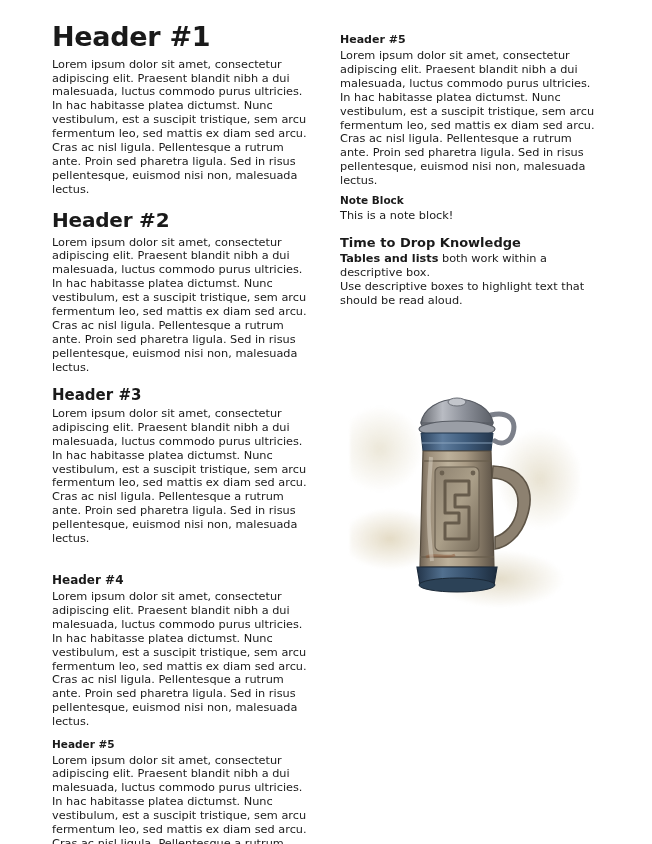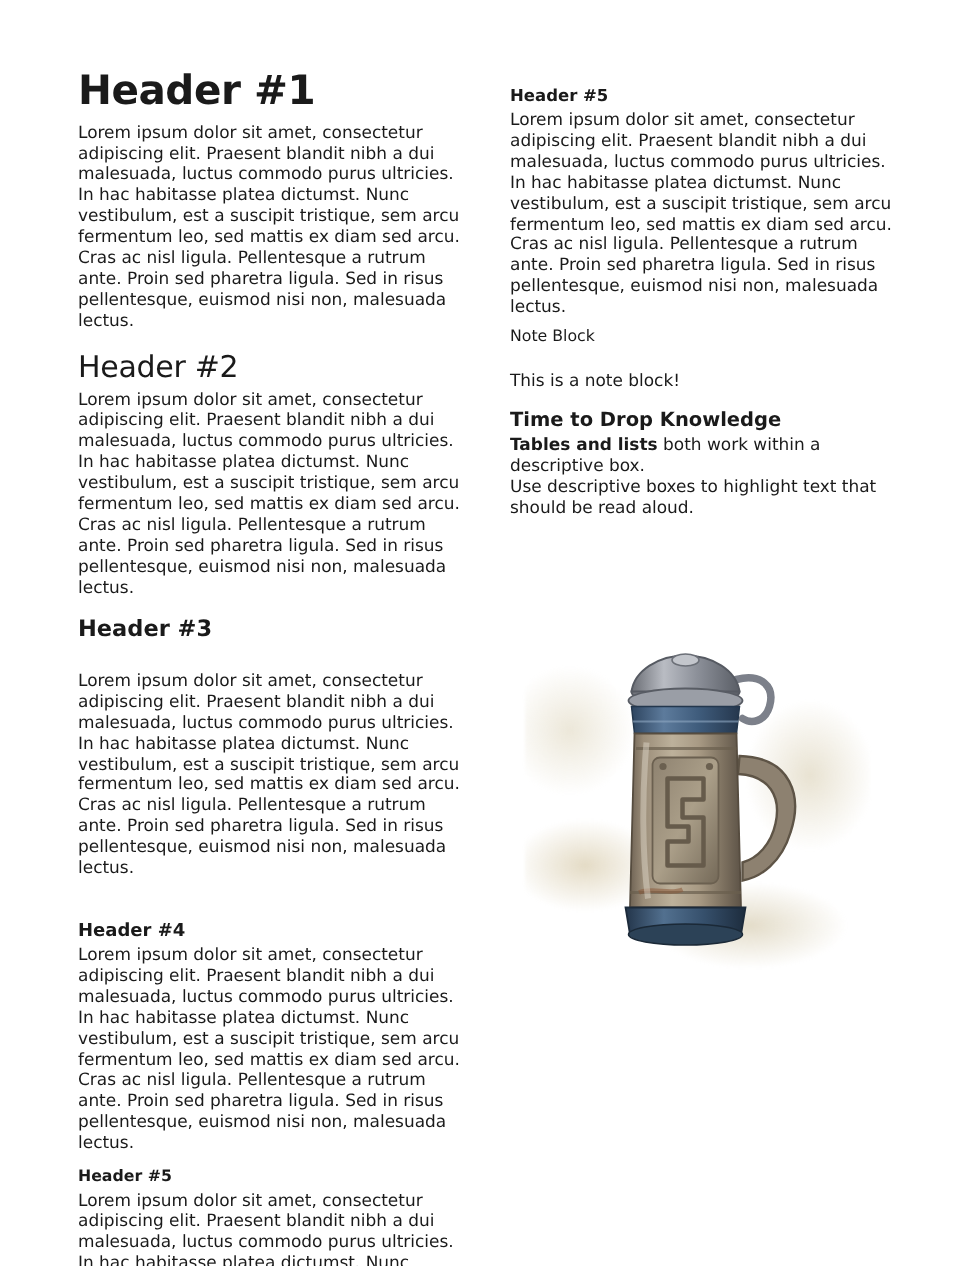--- a/index.html
+++ b/index.html
@@ -12,21 +12,21 @@
     background: #ffffff;
     font-family: "DejaVu Sans", sans-serif;
     color: #1a1a1a;
     overflow: hidden;
   }
   .page {
     position: relative;
     width: 652px;
     height: 741px;
     box-sizing: border-box;
-    padding: 46px 34px 30px 52px;
+    padding: 22px 34px 30px 52px;
   }
   .columns {
     display: flex;
     flex-direction: row;
     align-items: flex-start;
     gap: 26px;
   }
   .col {
     width: 262px;
     flex: 0 0 262px;
@@ -38,30 +38,30 @@
   
   .h1 {
     font-size: 27px;
     font-weight: bold;
     line-height: 1.1;
     margin: 0 0 6px 0;
     letter-spacing: -0.3px;
   }
   .h2 {
     font-size: 20px;
-    font-weight: normal;
+    font-weight: bold;
     line-height: 1.1;
     margin: 12px 0 5px 0;
     letter-spacing: -0.2px;
   }
   .h3 {
     font-size: 15px;
     font-weight: bold;
     line-height: 1.1;
-    margin: 12px 0 20px 0;
+    margin: 12px 0 4px 0;
   }
   .h4 {
     font-size: 12px;
     font-weight: bold;
     line-height: 1.1;
     margin: 28px 0 3px 0;
   }
   .h5 {
     font-size: 10.5px;
     font-weight: bold;
@@ -76,22 +76,22 @@
   }
   .body-text {
     font-size: 11.3px;
     line-height: 1.23;
     margin: 0 0 2px 0;
     text-align: left;
     color: #1a1a1a;
   }
   .note-title {
     font-size: 10.5px;
-    font-weight: normal;
-    margin: 6px 0 17px 0;
+    font-weight: bold;
+    margin: 6px 0 3px 0;
     line-height: 1.15;
   }
   .note-body {
     font-size: 11.3px;
     line-height: 1.23;
     margin: 0 0 13px 0;
   }
   .desc-title {
     font-size: 13px;
     font-weight: bold;

